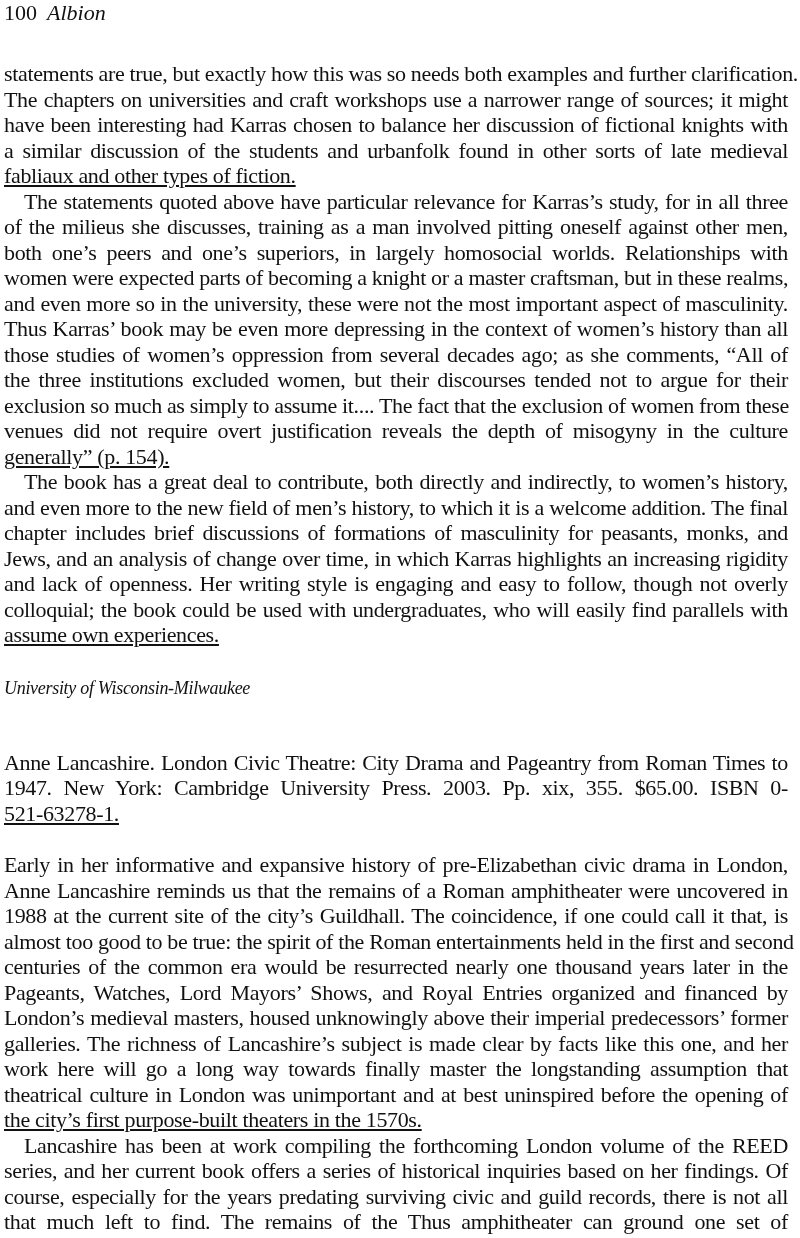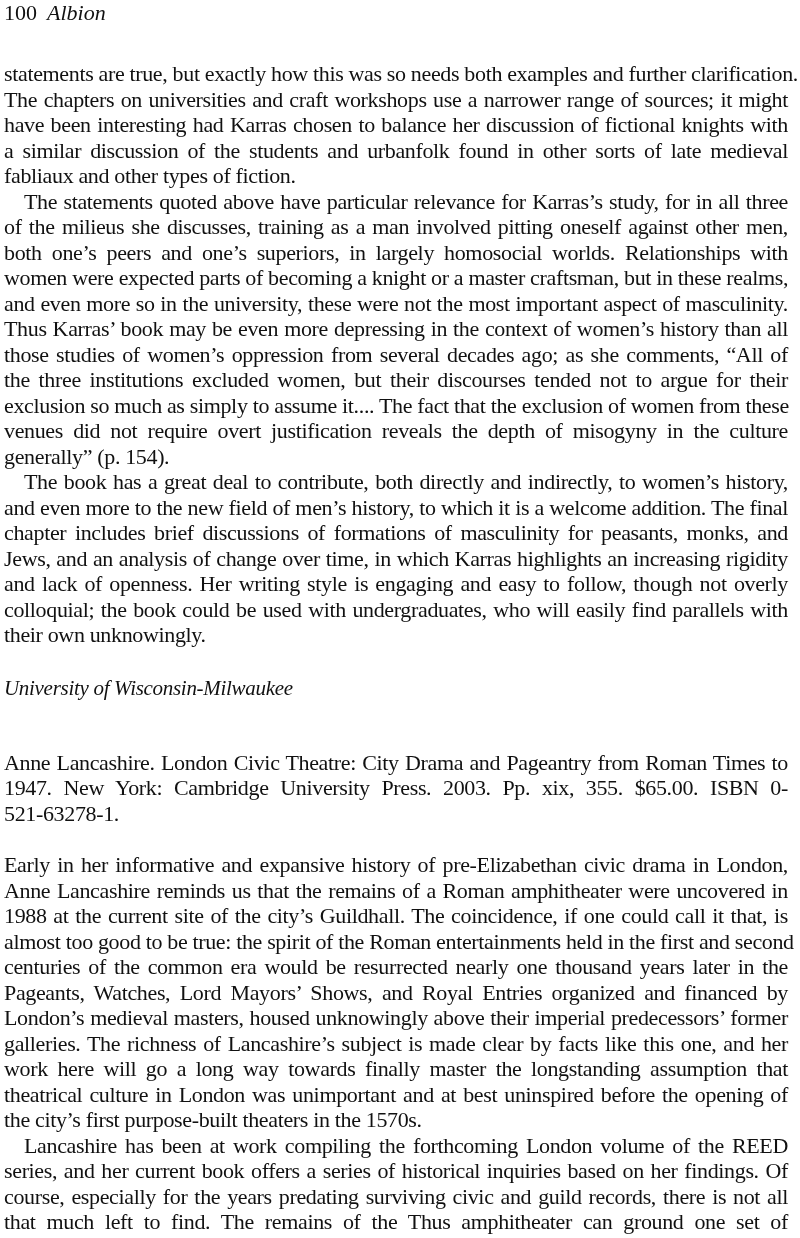--- a/index.html
+++ b/index.html
@@ -2,24 +2,24 @@
 <html><head>
   <meta charset="utf-8">
   <style>
     html, body { margin: 0; padding: 0; background: #ffffff; }
     body { width: 800px; height: 1238px; position: relative; overflow: hidden;
            font-family: "Liberation Serif", "DejaVu Serif", serif; color: #111; }
     .header { position: absolute; left: 4px; top: 0px; font-size: 22px; line-height: 26px; white-space: nowrap; }
     .header .journal { font-style: italic; margin-left: 10px; }
     .line { position: absolute; left: 4px; width: 784px; font-size: 22px; line-height: 25.5px;
             white-space: nowrap; text-align: justify; text-align-last: justify; letter-spacing: -0.35px; }
-    .line.last { text-align-last: left; }
+    .line.last { text-align-last: left; text-decoration: underline; }
     .line.indent { left: 24px; width: 764px; }
     .it { }
-    .sig { position: absolute; top: 623px; left: 4px; width: 784px; font-size: 21px; line-height: 26px;
+    .sig { position: absolute; top: 623px; left: 4px; width: 784px; font-size: 18px; line-height: 26px;
            display: flex; justify-content: space-between; gap: 28px; }
     .sig .aff { font-style: italic; letter-spacing: -0.3px; }
     .sig .author { font-variant: small-caps; letter-spacing: 0px; }
   </style>
 </head>
 <body>
 
 <div class="header">
   <span>100</span><span class="journal">Albion</span>
 </div>
@@ -45,21 +45,21 @@
   <div class="line" style="top:495px">and even more to the new field of men’s history, to which it is a welcome addition. The final</div>
   <div class="line" style="top:520px">chapter includes brief discussions of formations of masculinity for peasants, monks, and</div>
   <div class="line" style="top:546px">Jews, and an analysis of change over time, in which Karras highlights an increasing rigidity</div>
   <div class="line" style="top:571px">and lack of openness. Her writing style is engaging and easy to follow, though not overly</div>
   <div class="line" style="top:597px">colloquial; the book could be used with undergraduates, who will easily find parallels with</div>
 
 </div>
 
 <div class="line last" style="top:613px"></div>
 
-<div class="line last" style="top:622px">their own unknowingly.</div>
+<div class="line last" style="top:622px">assume own experiences.</div>
 
 <div class="sig" style="top:675px">
   <span class="aff">University of Wisconsin-Milwaukee</span>
 </div>
 
 <div>
   <div class="line" style="top:750px">
     <span>Anne Lancashire.</span>
     <span class="it">London Civic Theatre: City Drama and Pageantry from Roman Times to</span>
   </div>

